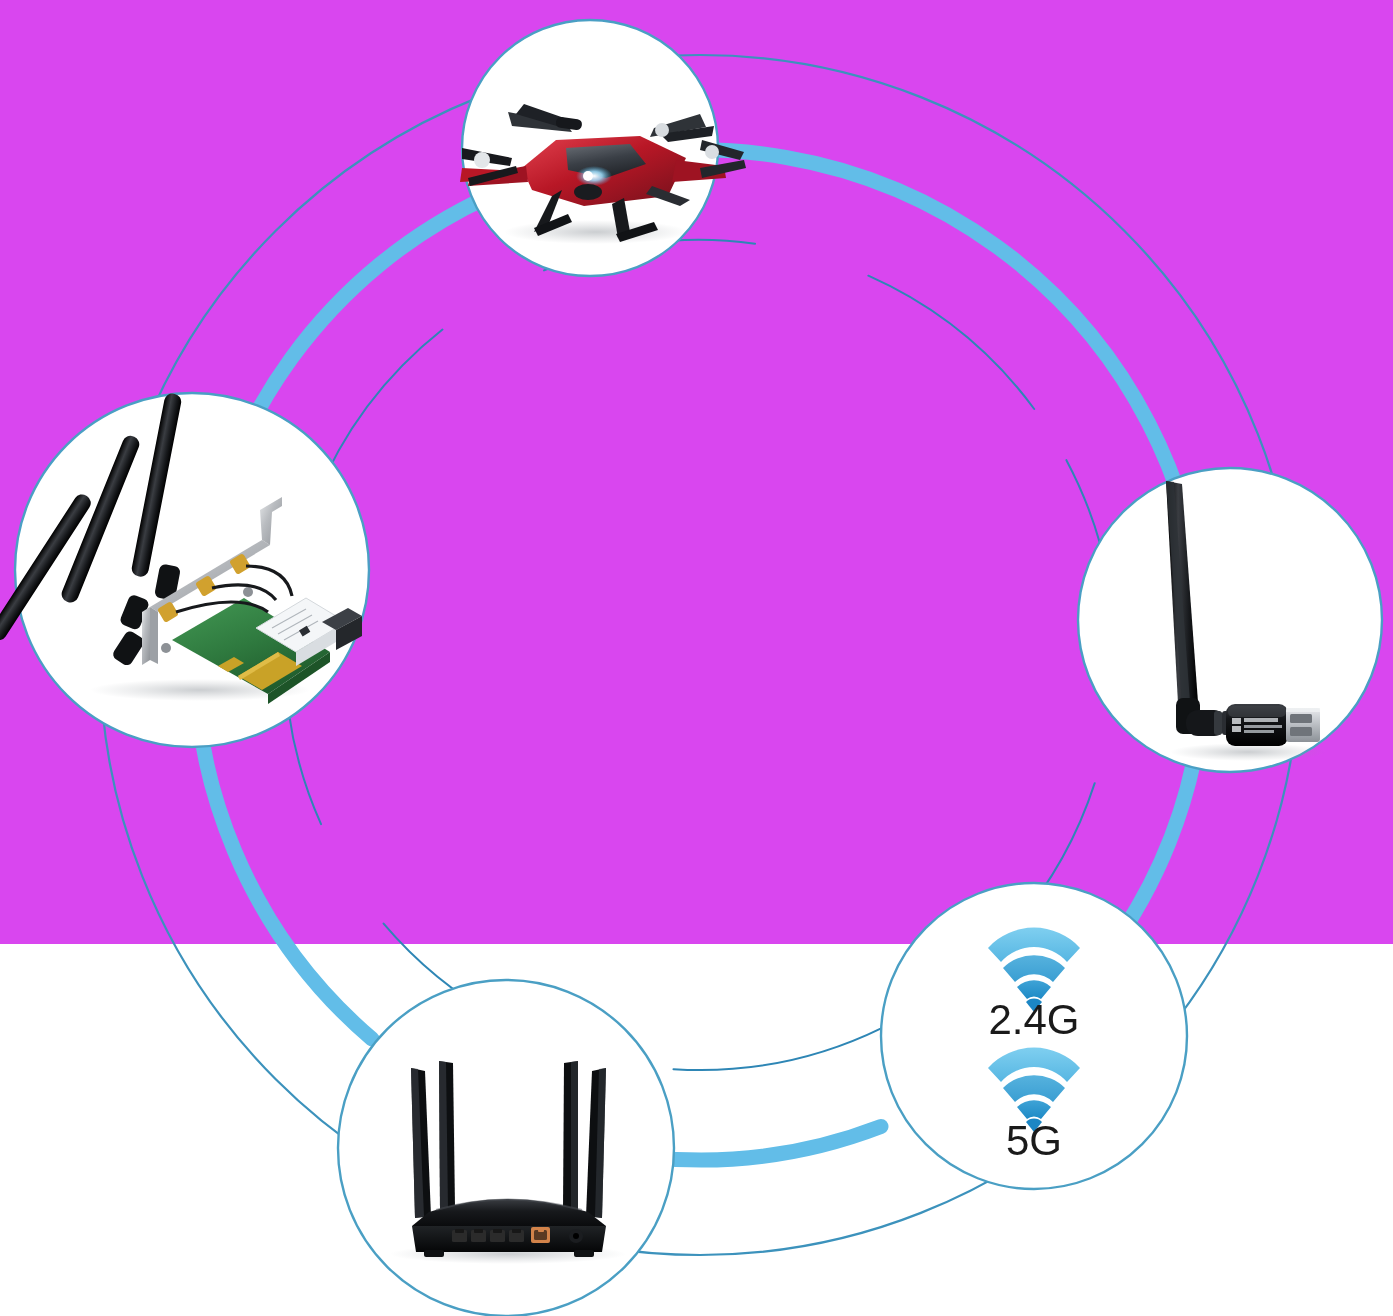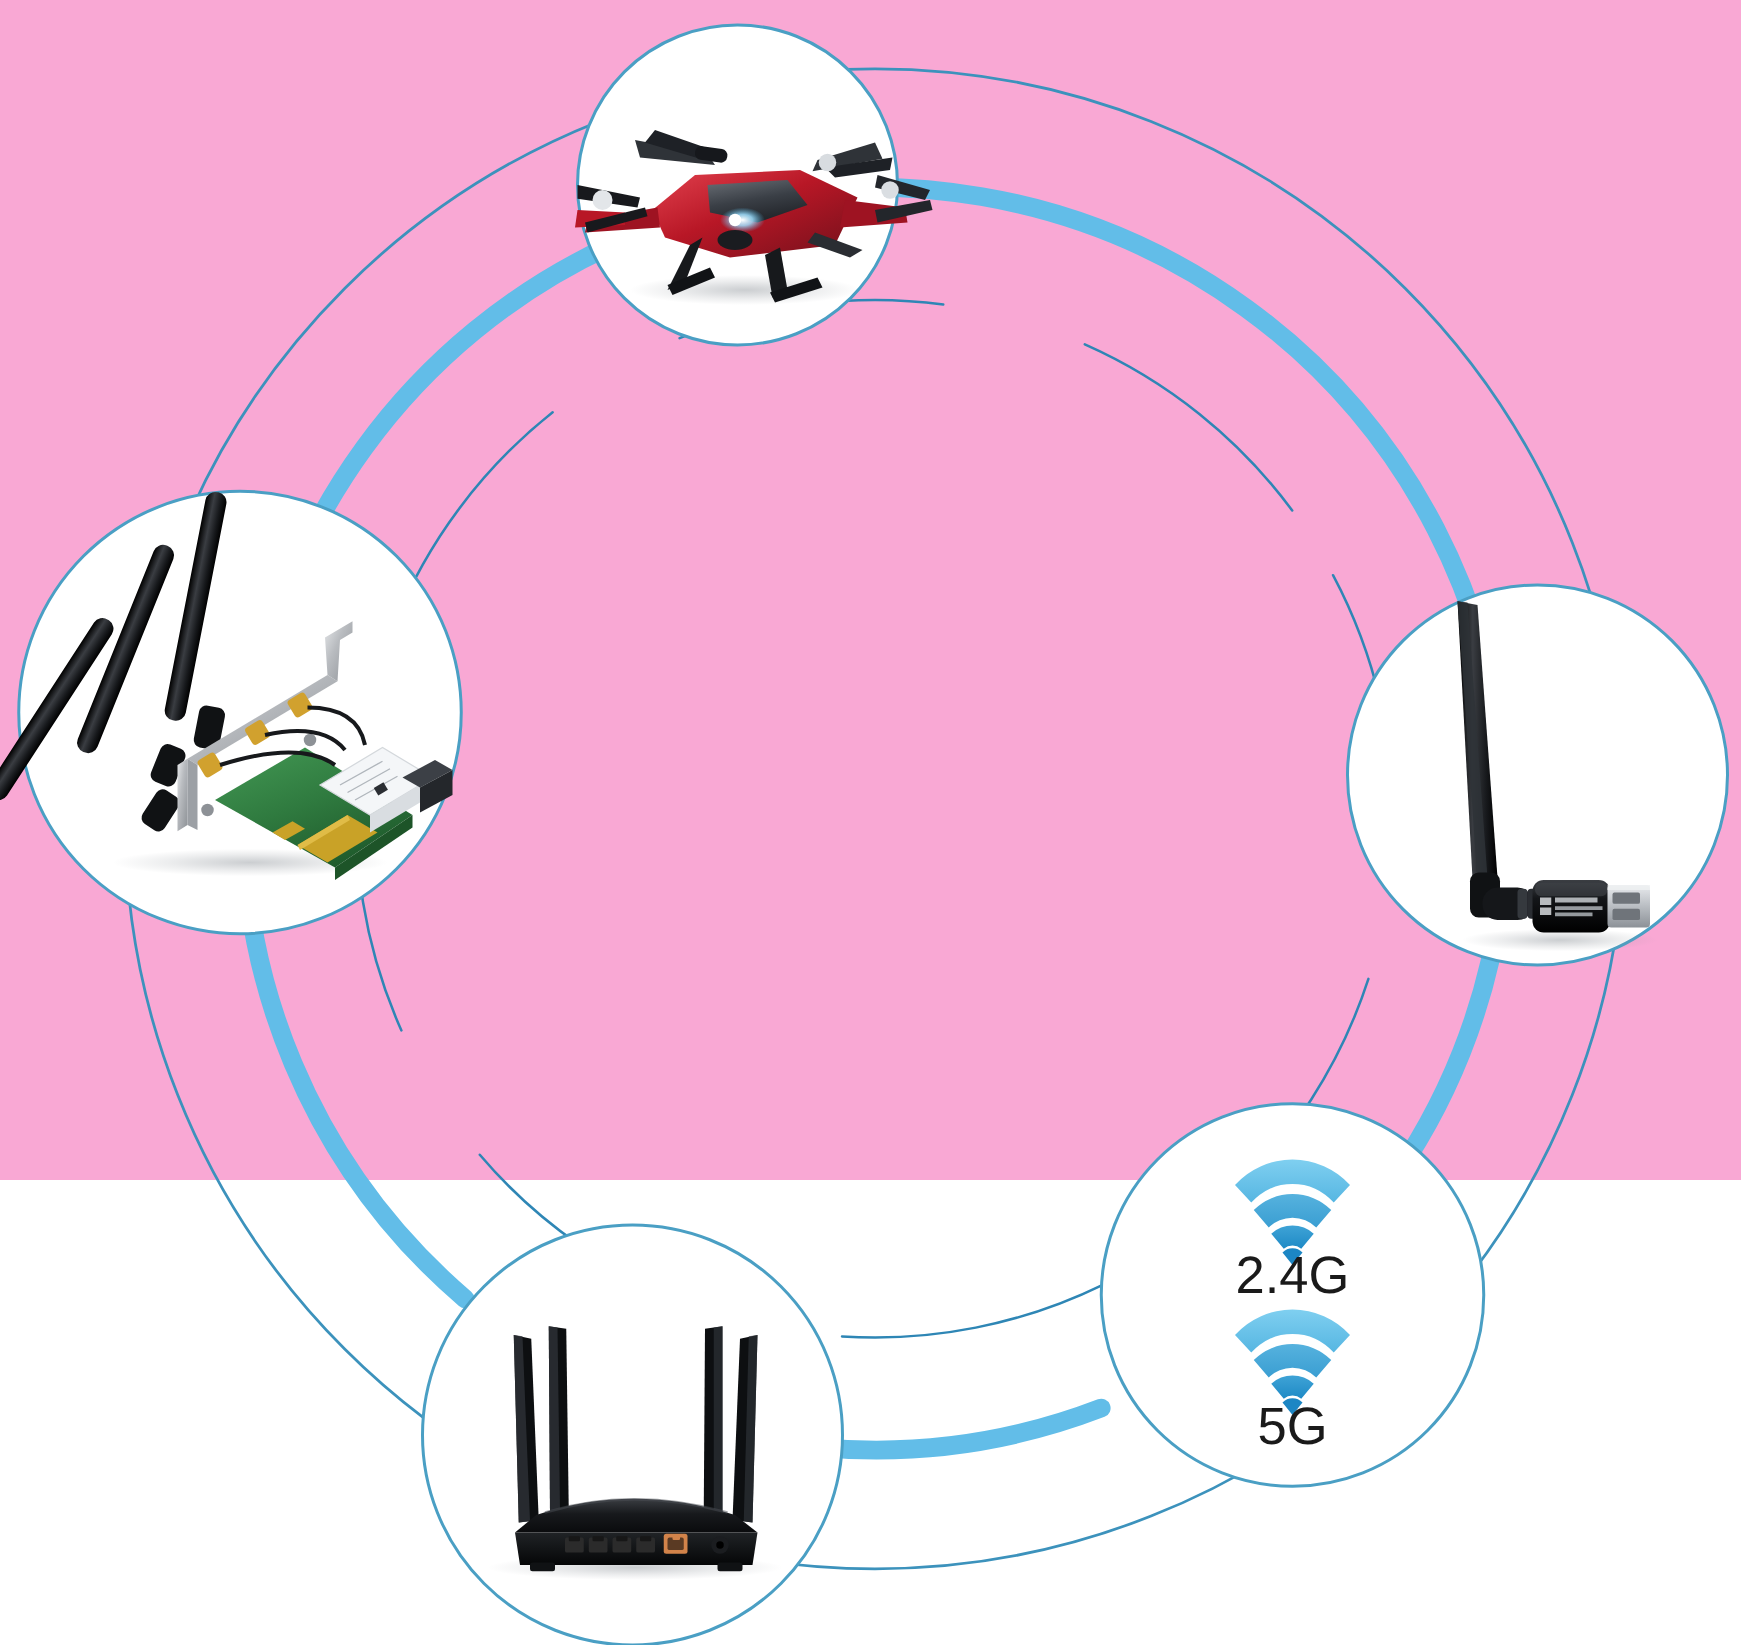--- a/index.html
+++ b/index.html
@@ -11,21 +11,21 @@
   body {
     font-family: "Liberation Sans", "DejaVu Sans", sans-serif;
     width: 1393px;
     height: 1316px;
     overflow: hidden;
   }
   #stage {
     position: relative;
     width: 1393px;
     height: 944px;
-    background: #f9a8d4;
+    background: #d946ef;
   }
   #stage svg.layer {
     position: absolute;
     left: 0;
     top: 0;
     width: 1393px;
     height: 1316px;
   }
   .node-label {
     font-family: "Liberation Sans", "DejaVu Sans", sans-serif;

